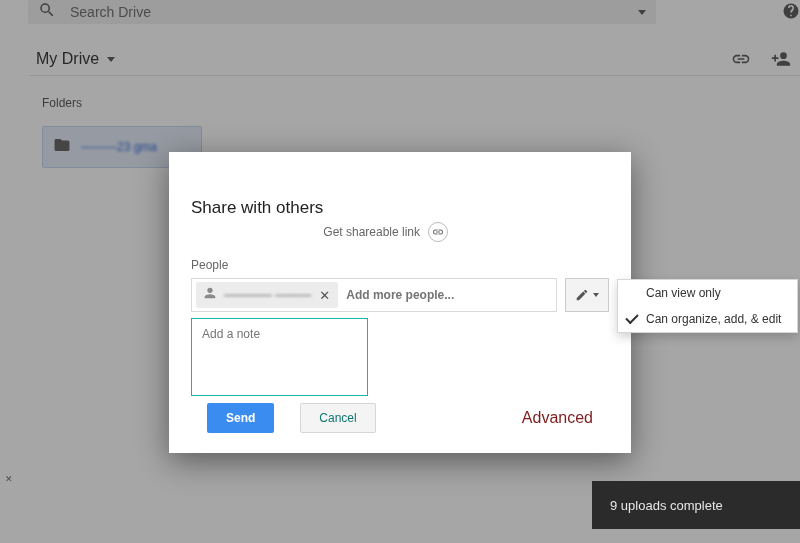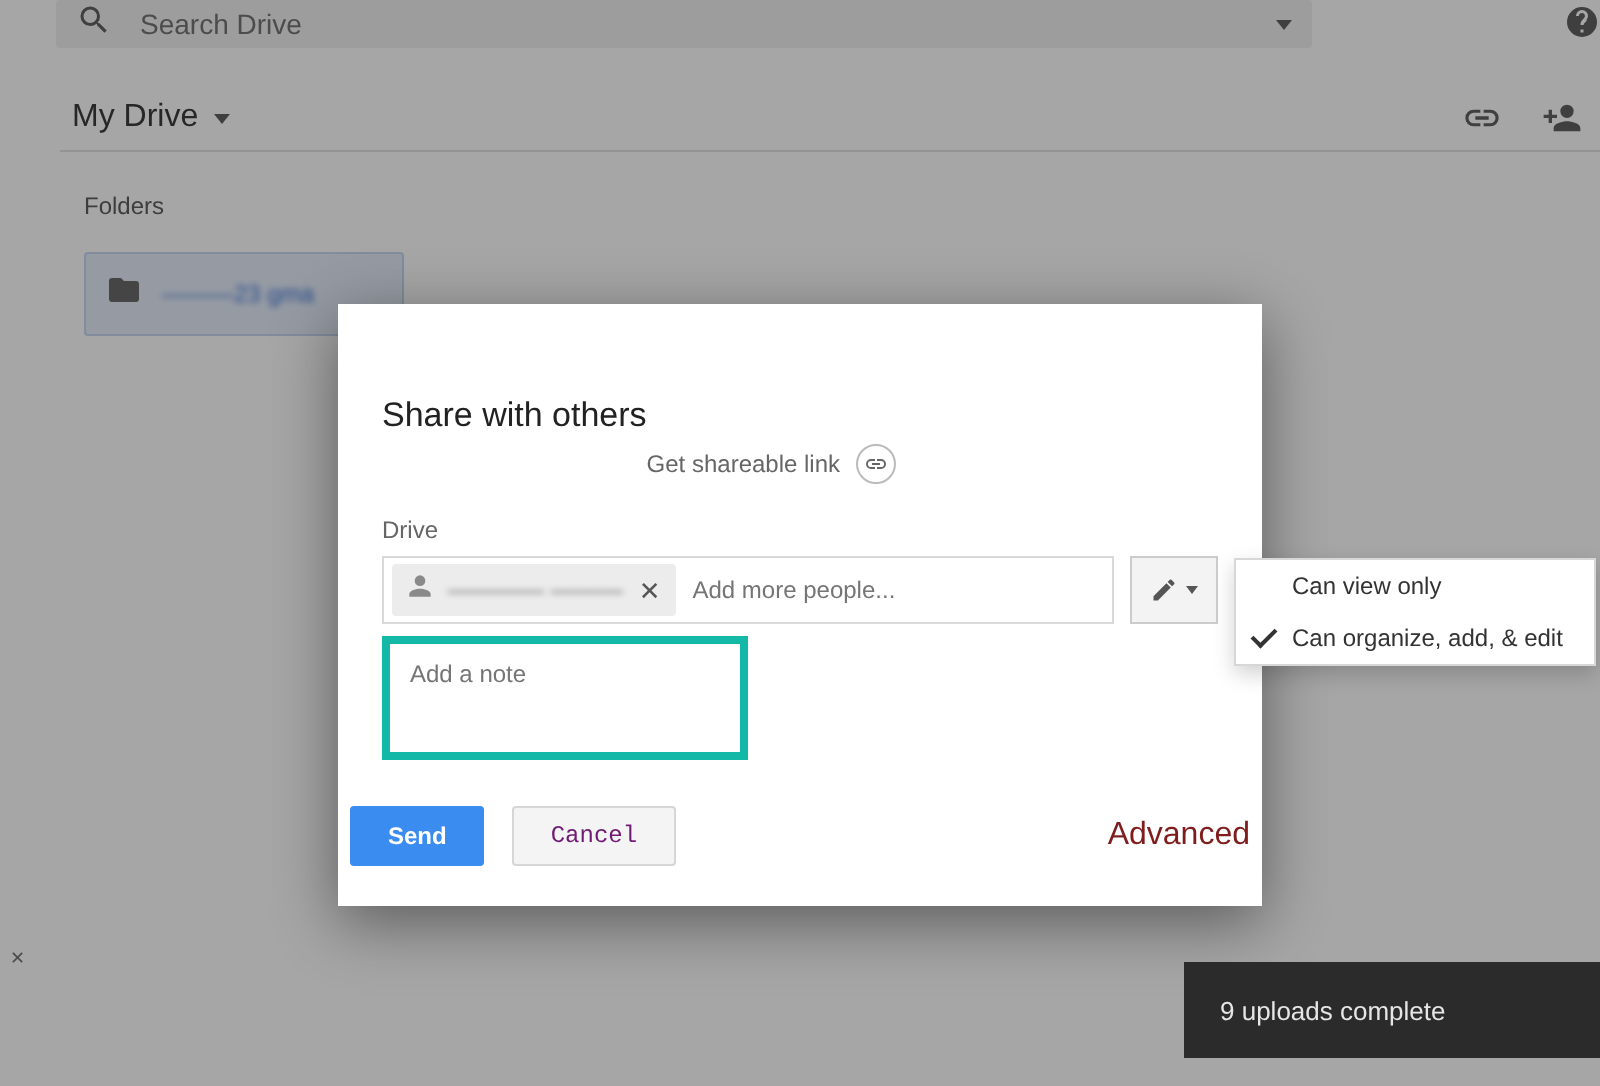--- a/index.html
+++ b/index.html
@@ -42,31 +42,31 @@
   .m-link-ico svg { width: 12px; height: 12px; fill: #666; }
 
   .m-people-label { padding: 16px 22px 6px 22px; font-size: 12px; color: #666; }
 
   .m-input-row { display: flex; padding: 0 22px; gap: 8px; }
   .m-input-box { flex: 1; border: 1px solid #d9d9d9; height: 34px; display: flex; align-items: center; padding: 0 4px; background: #fff; }
   .chip { background: #ececec; height: 26px; display: flex; align-items: center; padding: 0 6px; border-radius: 2px; }
   .chip-ava svg { width: 16px; height: 16px; fill: #8a8a8a; }
   .chip-name { font-size: 12px; color: #555; margin: 0 6px; filter: blur(1.5px); white-space: nowrap; }
   .chip-x { font-size: 13px; color: #555; cursor: pointer; padding: 0 2px; }
-  .m-add-input { border: none; flex: 1; height: 100%; font-size: 12px; color: #888; padding-left: 8px; outline: none; }
+  .m-add-input { border: none; flex: 1; height: 100%; font-size: 12px; color: #888; padding-left: 8px; outline: none; font-weight: bold; }
   .perm-btn { width: 44px; height: 34px; background: #f3f3f3; border: 1px solid #ccc; display: flex; align-items: center; justify-content: center; gap: 4px; cursor: pointer; }
   .perm-btn svg { width: 14px; height: 14px; fill: #555; }
   .perm-btn .dd2 { width: 0; height: 0; border-left: 3px solid transparent; border-right: 3px solid transparent; border-top: 4px solid #555; }
 
-  .m-note { margin: 6px 22px 0 22px; border: 4px solid #14b8a6; height: 62px; padding: 8px 10px; font-size: 12px; color: #8b5cf6; background: #fff; resize: none; outline: none; }
+  .m-note { margin: 6px 22px 0 22px; border: 1px solid #14b8a6; height: 78px; padding: 8px 10px; font-size: 12px; color: #8b5cf6; background: #fff; resize: none; outline: none; }
 
-  .m-foot { position: absolute; left: 0; right: 0; bottom: 20px; padding: 0 6px; display: flex; align-items: center; }
+  .m-foot { position: absolute; left: 0; right: 0; bottom: 20px; padding: 0 38px; display: flex; align-items: center; }
   .btn { height: 30px; padding: 0 18px; font-size: 12px; border-radius: 2px; cursor: pointer; border: 1px solid transparent; }
   .btn-primary { background: #3b8cf0; color: #fff; font-weight: bold; }
-  .btn-secondary { background: #f4f4f4; color: #701a75; border-color: #d6d6d6; margin-left: 14px; font-family: Liberation Mono, monospace; }
+  .btn-secondary { background: #f4f4f4; color: #0f766e; border-color: #d6d6d6; margin-left: 26px; }
   .adv-link { margin-left: auto; font-size: 16px; color: #7f1d1d; cursor: pointer; }
 
   
   .perm-menu { position: absolute; z-index: 30; top: 279px; left: 617px; width: 181px; background: #fff; border: 1px solid #d7d7d7; box-shadow: 0 4px 10px rgba(0,0,0,0.18); }
   .perm-item { height: 26px; display: flex; align-items: center; font-size: 12px; color: #333; padding: 0 10px 0 28px; position: relative; cursor: pointer; }
   .perm-item.sel::before { content: ""; position: absolute; left: 8px; top: 8px; width: 10px; height: 5px; border-left: 2px solid #333; border-bottom: 2px solid #333; transform: rotate(-45deg); }
 
   
   .toast { position: absolute; z-index: 40; right: 0; bottom: 14px; width: 208px; height: 48px; background: #2b2b2b; color: #e6e6e6; font-size: 13px; display: flex; align-items: center; padding-left: 18px; }
 
@@ -130,21 +130,21 @@
       <div class="m-link">
         <span>Get shareable link</span>
         <span class="m-link-ico">
           <svg viewBox="0 0 24 24">
               <path d="M3.9 12a3.1 3.1 0 013.1-3.1h4V7H7a5 5 0 000 10h4v-1.9H7A3.1 3.1 0 013.9 12zM17 7h-4v1.9h4a3.1 3.1 0 010 6.2h-4V17h4a5 5 0 000-10zM8 11h8v2H8z"></path>
             </svg>
         </span>
       </div>
     </div>
 
-    <div class="m-people-label">Drive</div>
+    <div class="m-people-label">People</div>
 
     <div class="m-input-row">
       <div class="m-input-box">
         <div class="chip">
           <span class="chip-ava">
             <svg viewBox="0 0 24 24">
                 <path d="M12 12a4 4 0 10-4-4 4 4 0 004 4zm0 2c-2.67 0-8 1.34-8 4v2h16v-2c0-2.66-5.33-4-8-4z"></path>
               </svg>
           </span>
           <span class="chip-name">———— ———</span>

